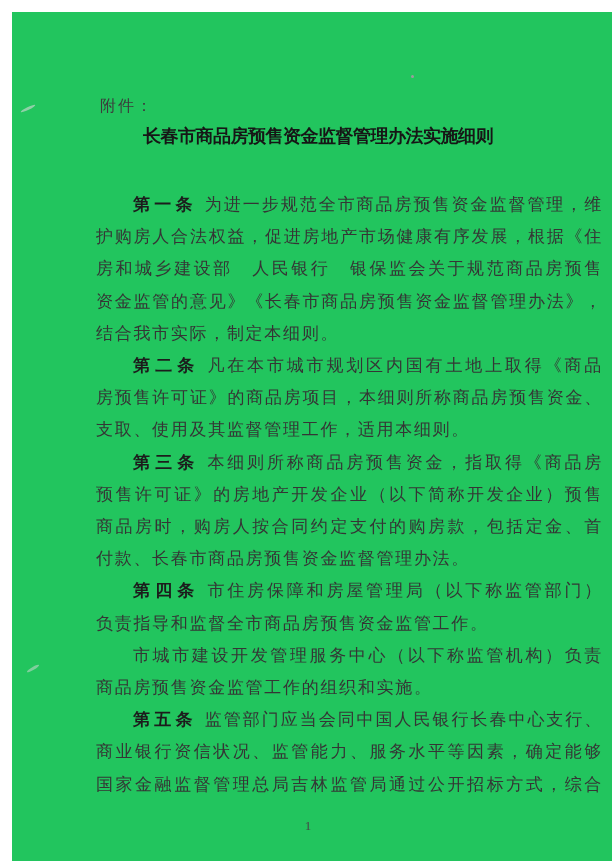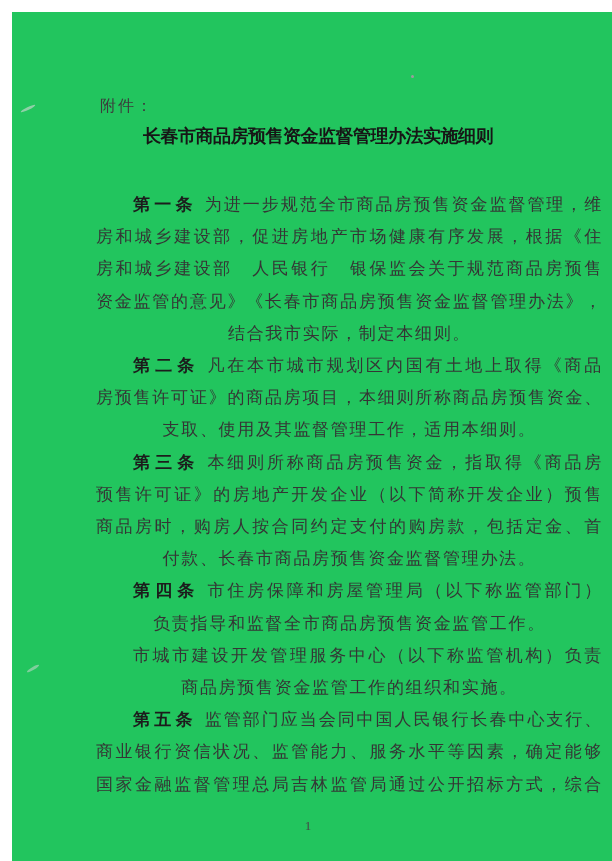--- a/index.html
+++ b/index.html
@@ -16,21 +16,21 @@
     position:absolute;left:0;top:112px;width:612px;
     text-align:center;font-size:18px;font-weight:bold;
     color:#161616;letter-spacing:-0.5px;white-space:nowrap;
   }
   .doc-body{
     position:absolute;left:84px;top:177px;width:507px;
     font-size:17px;line-height:32.2px;color:#353535;
     letter-spacing:1.7px;word-break:break-all;
   }
   .para{margin:0;padding:0;}
-  .line{text-align:center;}
+  .line{text-align:left;}
   .line.just{text-align:justify;text-align-last:justify;text-justify:inter-character;}
   .line.first{padding-left:37px;}
   .art-label{font-weight:bold;color:#1c1c1c;letter-spacing:4px;margin-right:8px;}
   .pageno{
     position:absolute;left:0;top:806px;width:592px;
     text-align:center;font-size:13px;color:#474747;letter-spacing:0;
   }
   .scan-edge{
     position:absolute;left:608px;top:0;width:2px;height:861px;
     background:#b8b8b8;
@@ -52,21 +52,21 @@
   <div class="smudge s1"></div>
   <div class="smudge s2"></div>
 
   <div class="attach">附件：</div>
 
   <div class="doc-title">长春市商品房预售资金监督管理办法实施细则</div>
 
   <div class="doc-body">
       <div class="para">
         <div class="line first just"><b class="art-label">第一条</b>为进一步规范全市商品房预售资金监督管理，维</div>
-        <div class="line just">房和城乡建设部，促进房地产市场健康有序发展，根据《住</div>
+        <div class="line just">护购房人合法权益，促进房地产市场健康有序发展，根据《住</div>
         <div class="line just">房和城乡建设部　人民银行　银保监会关于规范商品房预售</div>
         <div class="line just">资金监管的意见》《长春市商品房预售资金监督管理办法》，</div>
         <div class="line">结合我市实际，制定本细则。</div>
       </div>
       <div class="para">
         <div class="line first just"><b class="art-label">第二条</b>凡在本市城市规划区内国有土地上取得《商品</div>
         <div class="line just">房预售许可证》的商品房项目，本细则所称商品房预售资金、</div>
         <div class="line">支取、使用及其监督管理工作，适用本细则。</div>
       </div>
       <div class="para">

